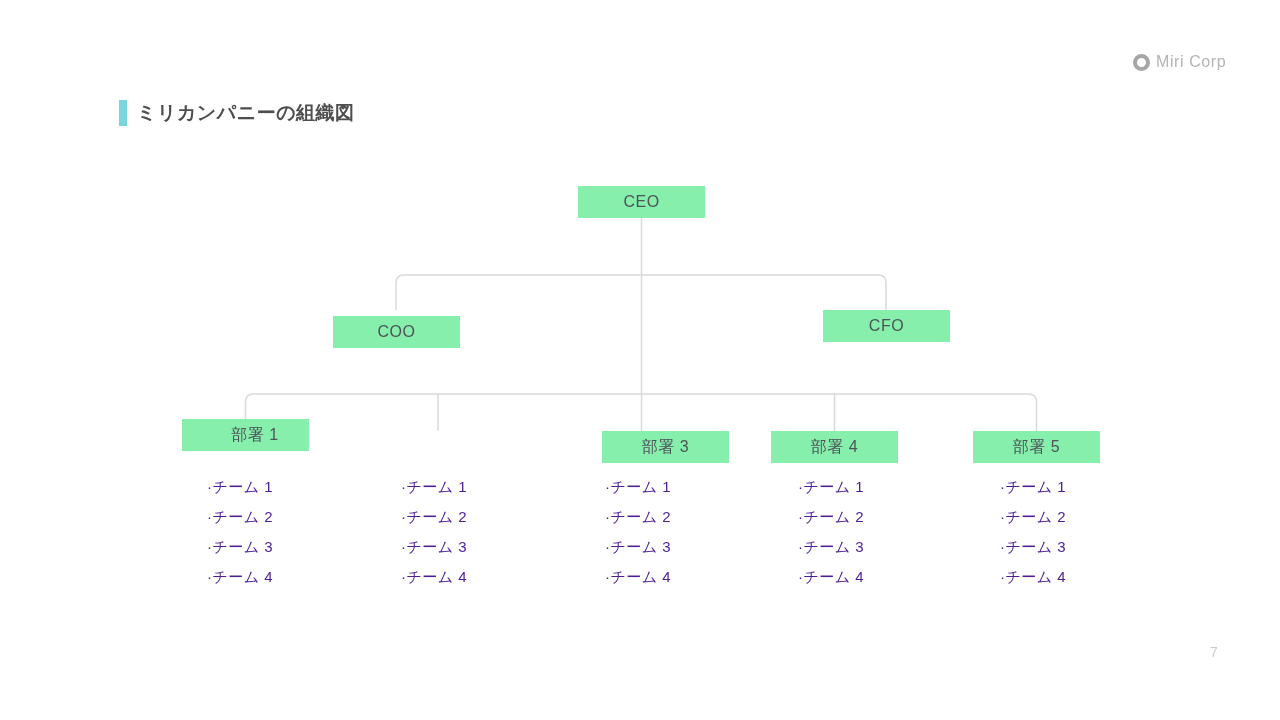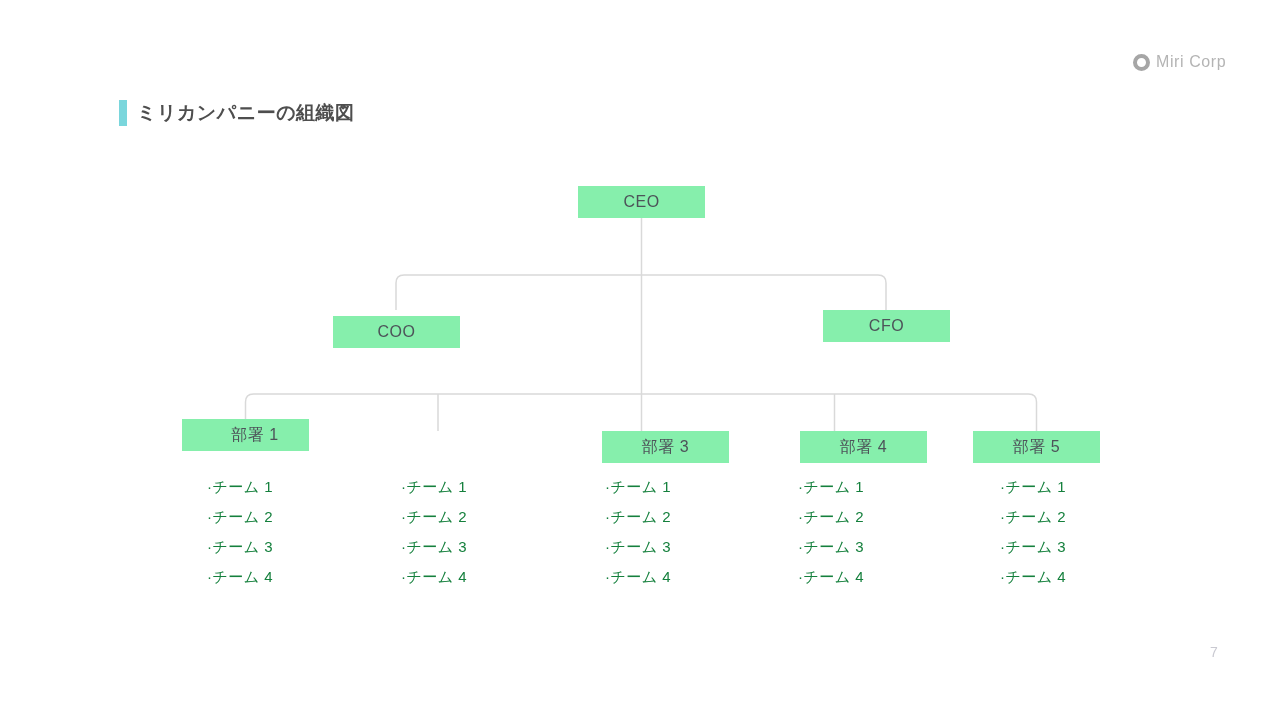--- a/index.html
+++ b/index.html
@@ -74,21 +74,21 @@
 
   
   .team-list {
     position: absolute;
     width: 120px;
   }
   .team-item {
     height: 30px;
     line-height: 30px;
     font-size: 15px;
-    color: #15803d;
+    color: #4c1d95;
     letter-spacing: 0.5px;
     white-space: nowrap;
   }
 
   
   .page-number {
     position: absolute; left: 1204px; top: 644px;
     width: 20px;
     text-align: center;
     font-size: 14px;
@@ -122,21 +122,21 @@
     <path d="M 834.5 394 L 834.5 431" fill="none" stroke="#d9d9d9" stroke-width="1.5"></path>
   </svg>
 
   <div class="org-box" style="left:578px; top:186px;">CEO</div>
 
   <div class="org-box" style="left:333px; top:310px;margin-top:6px;">COO</div>
   <div class="org-box" style="left:823px; top:310px;">CFO</div>
 
   <div class="org-box" style="left:182px; top:419px;padding-left:19px;">部署 1</div>
   <div class="org-box" style="left:578px; top:431px;margin-left:24px;">部署 3</div>
-  <div class="org-box" style="left:800px; top:431px;">部署 4</div>
+  <div class="org-box" style="left:771px; top:431px;">部署 4</div>
   <div class="org-box" style="left:973px; top:431px;">部署 5</div>
 
   <div class="team-list" style="left:207px; top:472px;">
     <div class="team-item">·チーム 1</div>
     <div class="team-item">·チーム 2</div>
     <div class="team-item">·チーム 3</div>
     <div class="team-item">·チーム 4</div>
   </div>
   <div class="team-list" style="left:401px; top:472px;">
     <div class="team-item">·チーム 1</div>

